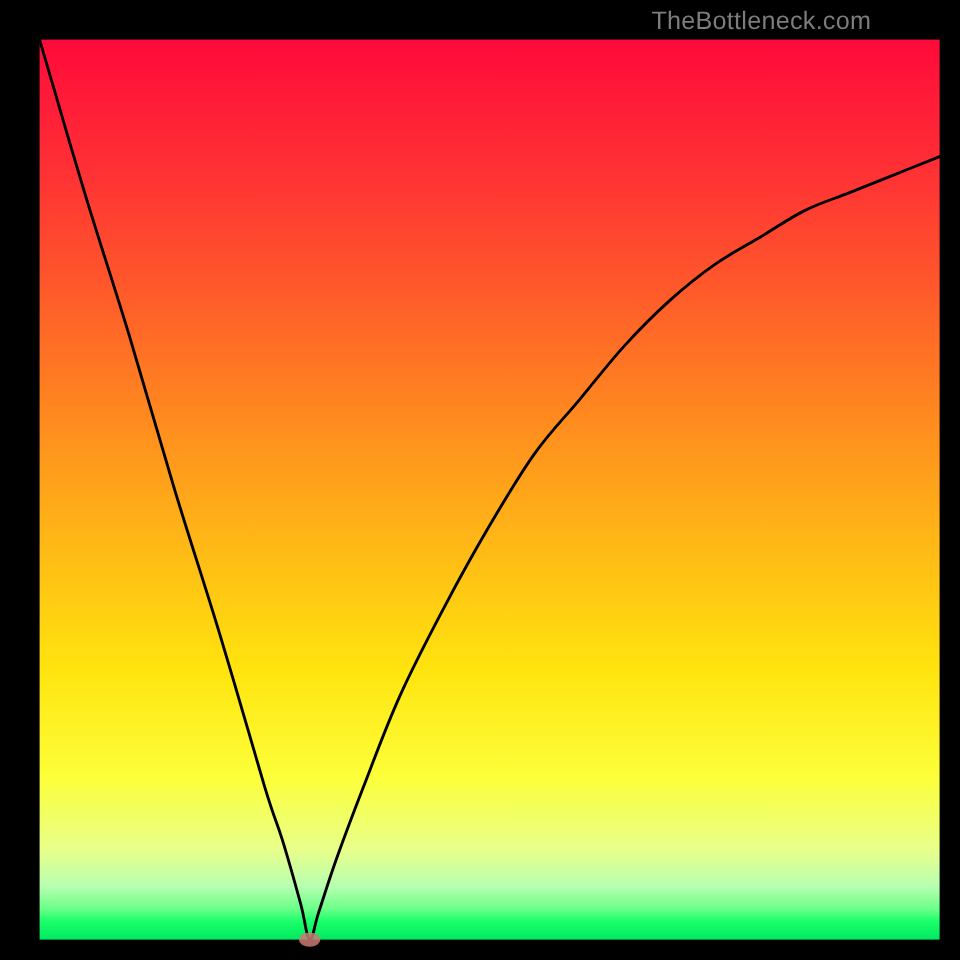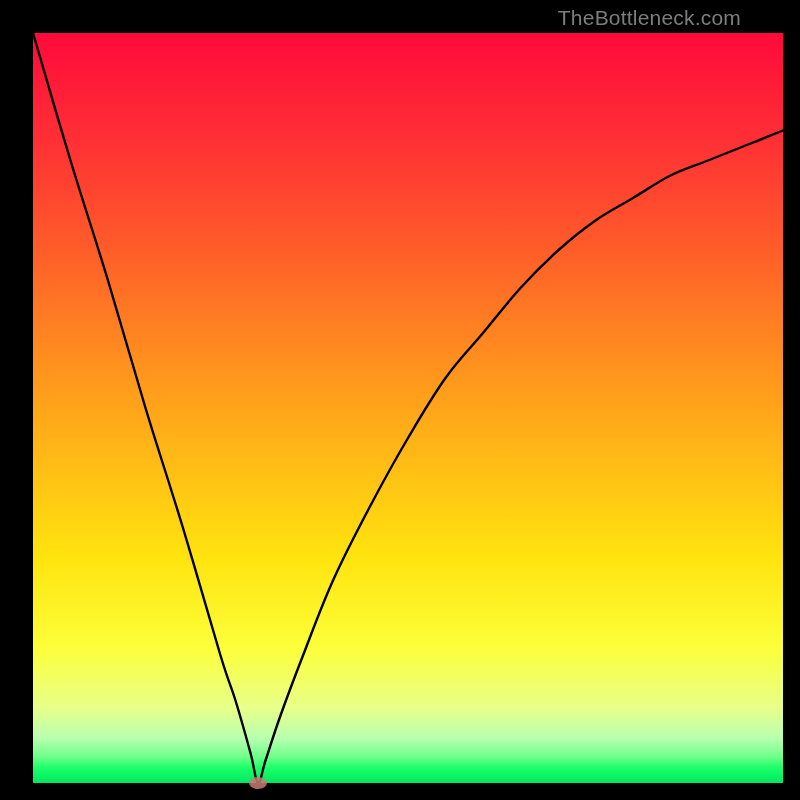--- a/index.html
+++ b/index.html
@@ -9,21 +9,20 @@
     height: 800px;
     background: #000;
     overflow: hidden;
     font-family: Arial, Helvetica, sans-serif;
   }
   .frame {
     position: relative;
     width: 740px;
     height: 800px;
     background: #000;
-    padding-left: 15px;
   }
   .plot-area {
     position: absolute;
     left: 33px;
     top: 33px;
     width: 750px;
     height: 750px;
     
     background: linear-gradient(
       to bottom,

